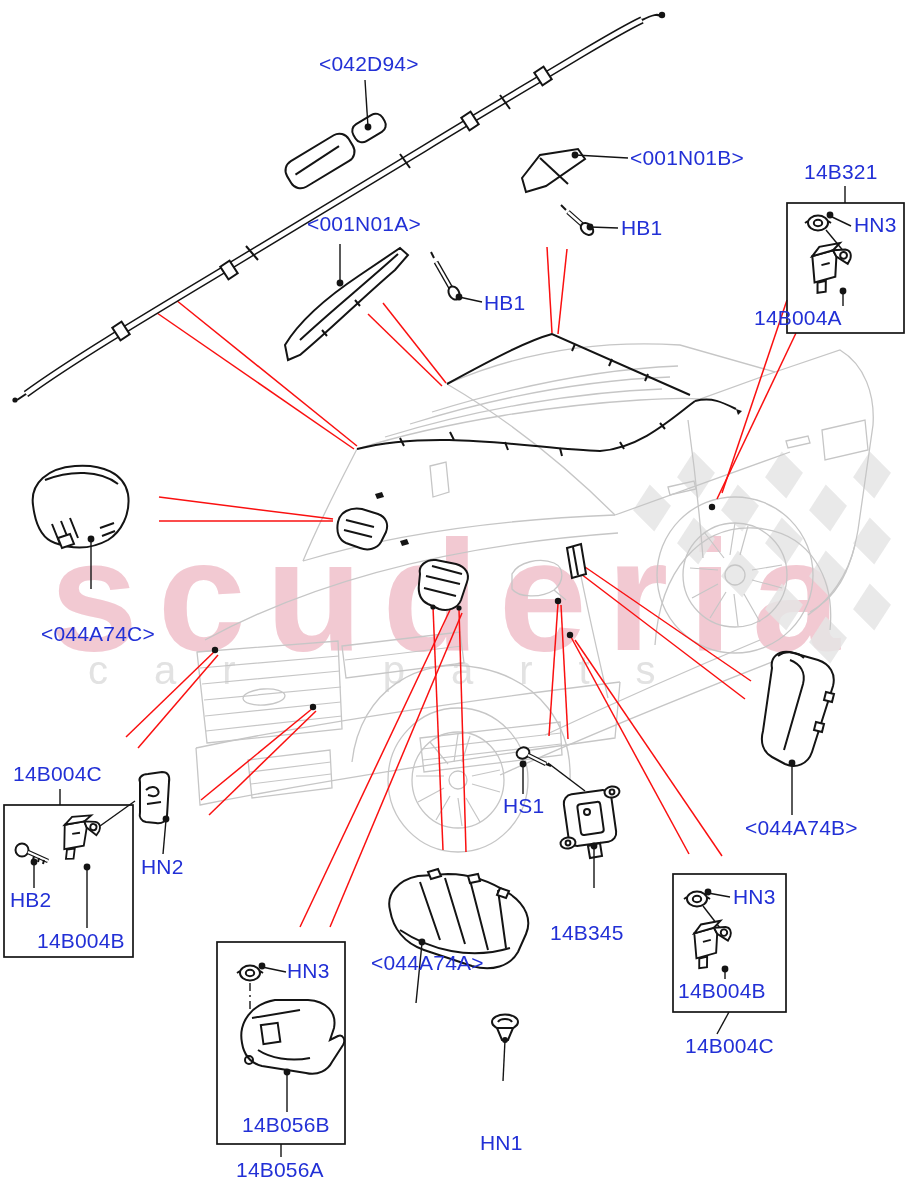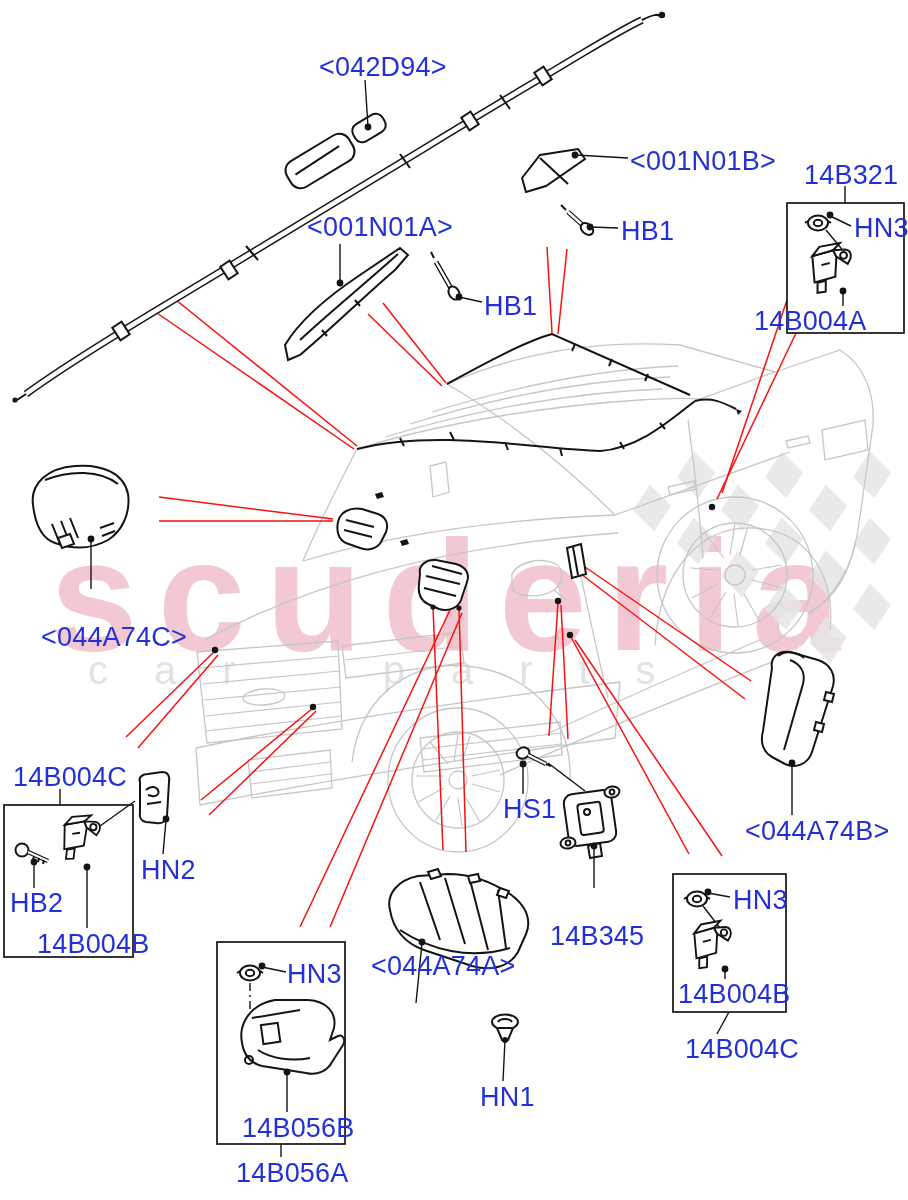--- a/index.html
+++ b/index.html
@@ -1,19 +1,19 @@
 <!DOCTYPE html>
 <html style="--label_blue: #2230d6; --leader_red: #fa1010; --draw_black: #141414; --car_gray: #c6c6c6; --wm_pink: #f2c9d2; --wm_gray: #e2e2e2; --checker_gray: #e6e6e6;"><head>
 <meta charset="utf-8">
 <style>
   html,body{margin:0;padding:0;background:#fff;}
   .stage{position:relative;width:908px;height:1200px;background:#fff;overflow:hidden;
          font-family:"Liberation Sans",sans-serif;}
   .stage svg{position:absolute;left:0;top:0;}
-  .callout{position:absolute;color:var(--label_blue,#2230d6);font-size:27px;line-height:1.05;
+  .callout{position:absolute;color:var(--label_blue,#2230d6);font-size:21px;line-height:1.05;
            white-space:nowrap;letter-spacing:0.2px;}
   .car{stroke:var(--car_gray,#c6c6c6);fill:none;stroke-width:1.3;}
   .blk{stroke:var(--draw_black,#141414);fill:none;stroke-width:2;}
   .blkf{stroke:var(--draw_black,#141414);fill:#fff;stroke-width:2;}
   .thin{stroke-width:1.2;}
   .red{stroke:var(--leader_red,#fa1010);stroke-width:1.5;fill:none;}
   .lead{stroke:var(--draw_black,#141414);stroke-width:1.4;fill:none;}
   .dot{fill:var(--draw_black,#141414);stroke:none;}
   .box{stroke:var(--draw_black,#141414);stroke-width:1.7;fill:none;}
   .wm-brand{fill:var(--wm_pink,#f2c9d2);font-weight:bold;}
@@ -355,20 +355,20 @@
   <div class="callout" style="left:484px;top:292px">HB1</div>
   <div class="callout" style="left:41px;top:623px">&lt;044A74C&gt;</div>
   <div class="callout" style="left:13px;top:763px">14B004C</div>
   <div class="callout" style="left:10px;top:889px">HB2</div>
   <div class="callout" style="left:37px;top:930px">14B004B</div>
   <div class="callout" style="left:141px;top:856px">HN2</div>
   <div class="callout" style="left:287px;top:960px">HN3</div>
   <div class="callout" style="left:242px;top:1114px">14B056B</div>
   <div class="callout" style="left:236px;top:1159px">14B056A</div>
   <div class="callout" style="left:371px;top:952px">&lt;044A74A&gt;</div>
-  <div class="callout" style="left:480px;top:1083px">HN1</div>
+  <div class="callout" style="left:480px;top:1132px">HN1</div>
   <div class="callout" style="left:503px;top:795px">HS1</div>
   <div class="callout" style="left:550px;top:922px">14B345</div>
   <div class="callout" style="left:733px;top:886px">HN3</div>
   <div class="callout" style="left:678px;top:980px">14B004B</div>
   <div class="callout" style="left:685px;top:1035px">14B004C</div>
   <div class="callout" style="left:745px;top:817px">&lt;044A74B&gt;</div>
 </div>
 
 </body></html>

